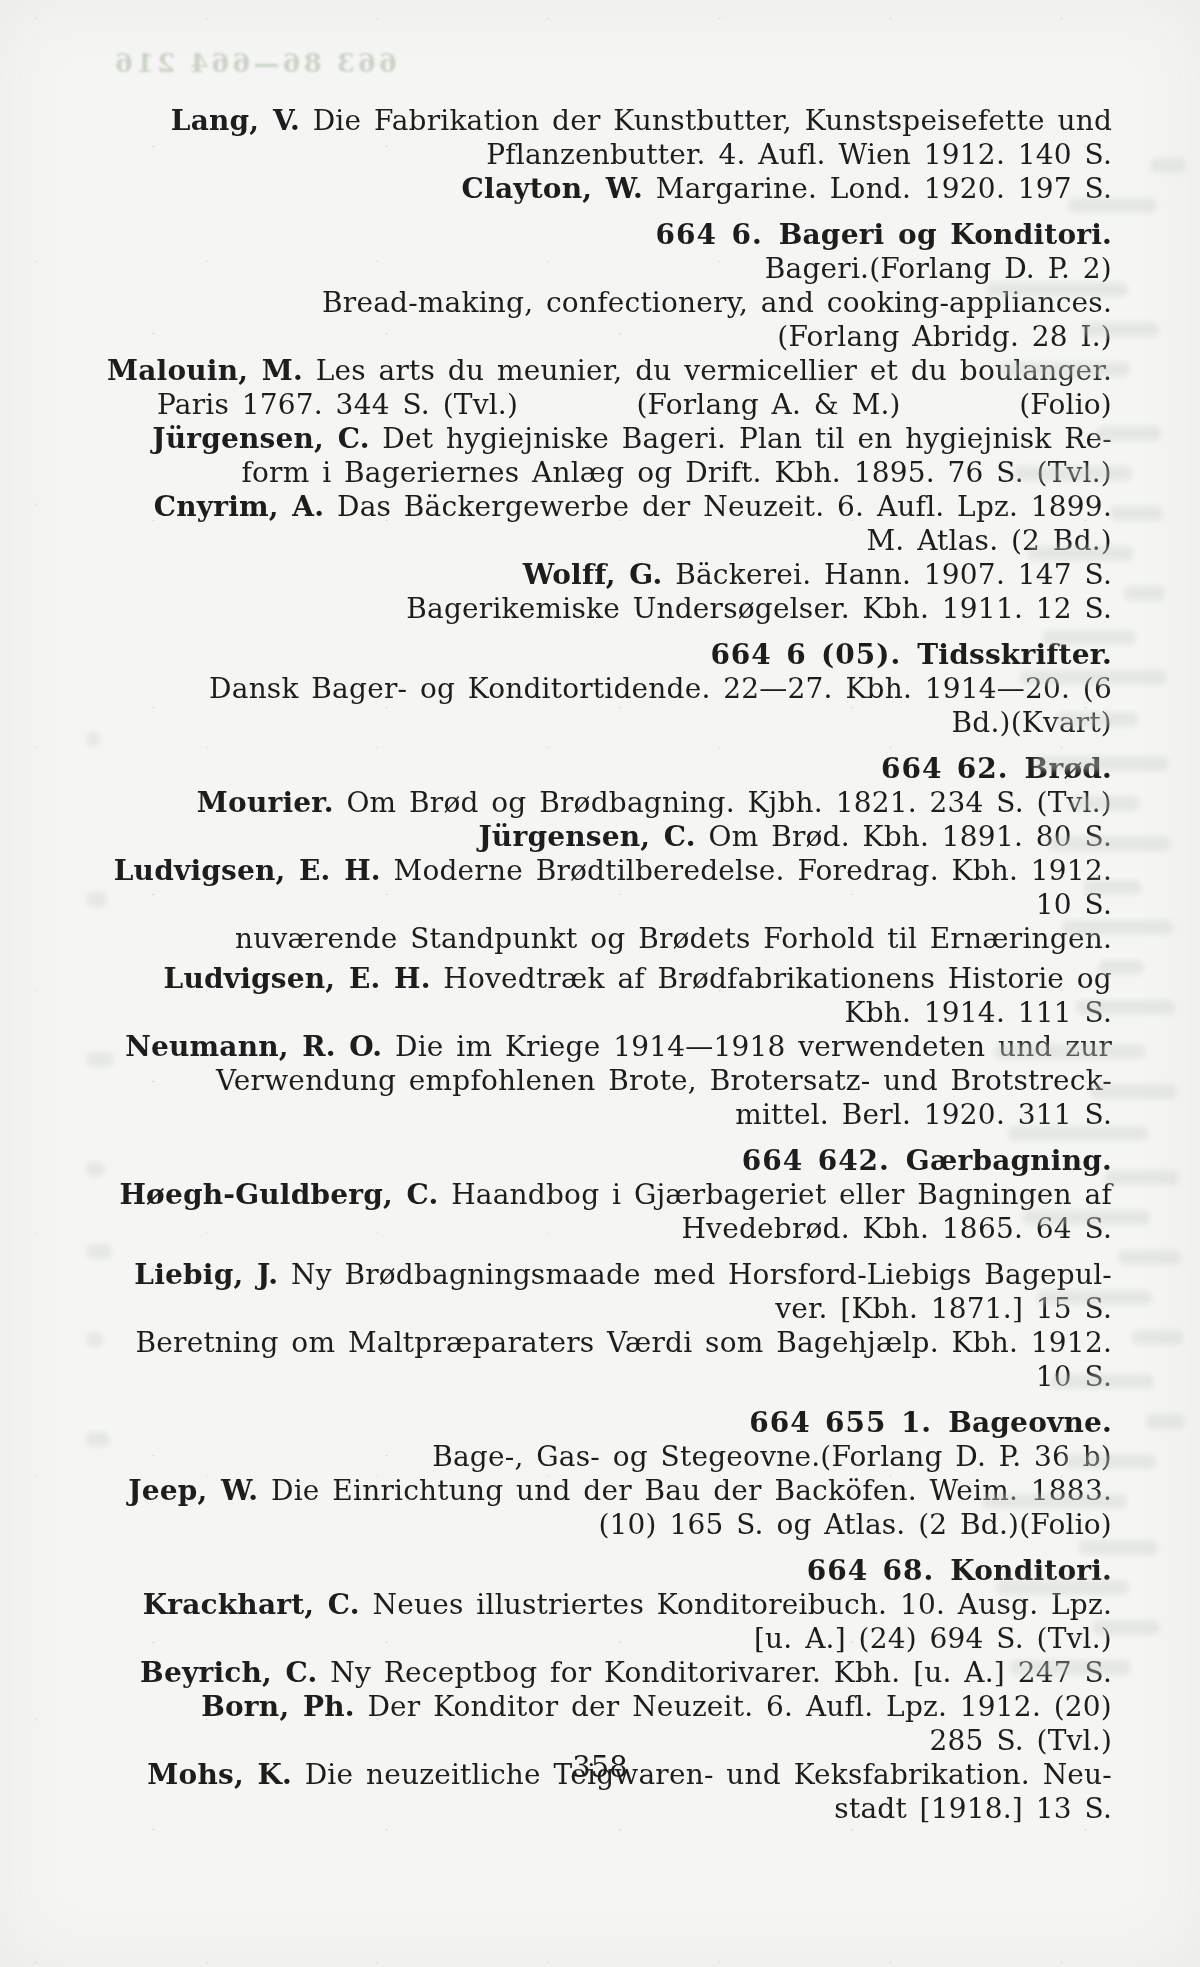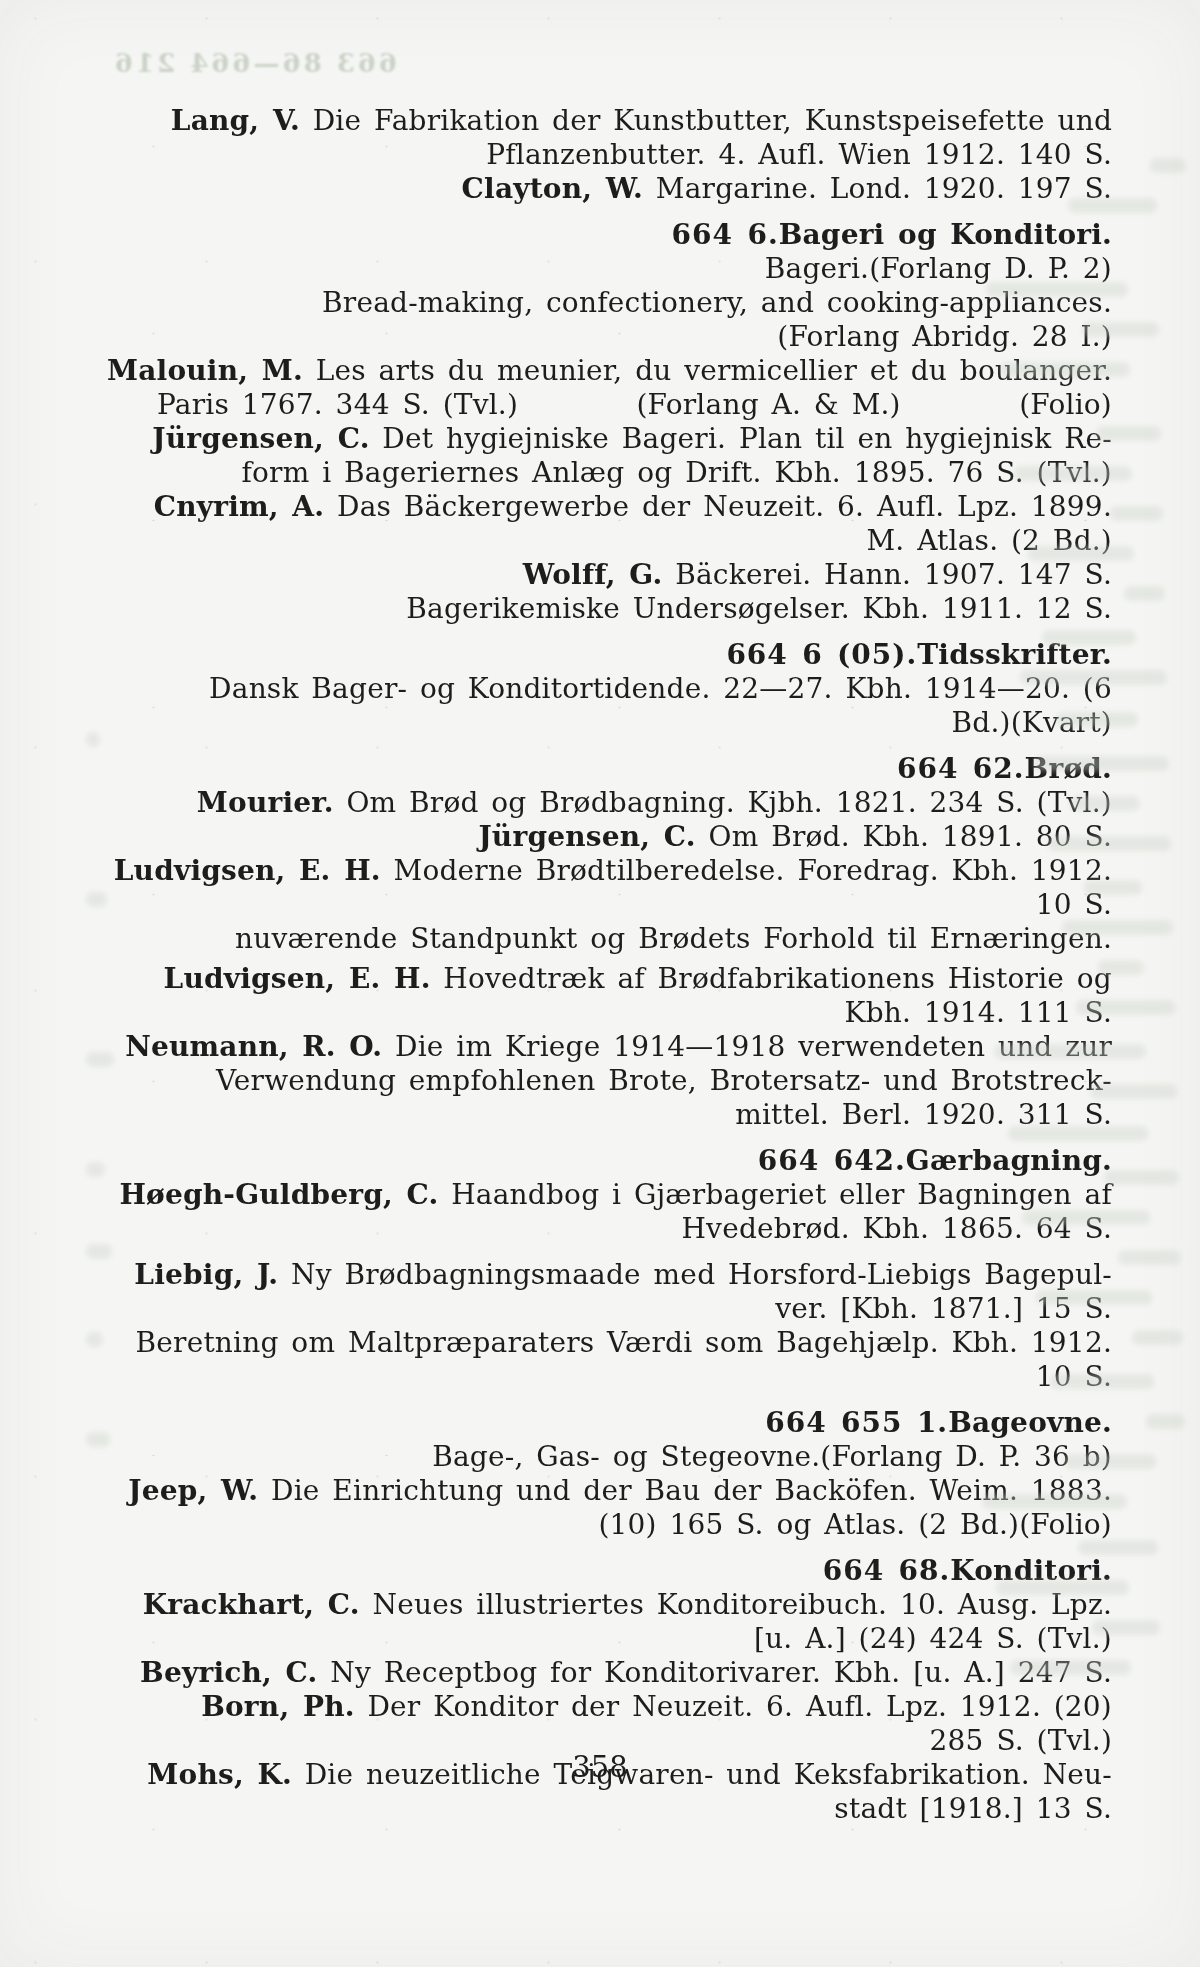--- a/index.html
+++ b/index.html
@@ -27,21 +27,21 @@
     font-size:28px;
     word-spacing:0.13em;
     letter-spacing:0.2px;
     white-space:nowrap;
   }
   .line.ind{padding-left:47px;}
   .line.sec{margin-top:12px;}
   .line.ronly{justify-content:flex-end;}
   .b{font-weight:bold;}
   .sec .lpart{font-weight:bold;letter-spacing:1px;}
-  .sec .rpart{font-weight:bold;}
+  .sec .rpart{font-weight:bold;margin-left:16px;}
   .mpart{margin-left:auto;margin-right:auto;}
   .page-number{
     position:absolute;top:1750px;left:0;width:100%;
     text-align:center;font-size:29px;line-height:34px;
   }
   
   .bleed-header{
     position:absolute;top:48px;left:112px;
     font-size:26px;font-weight:bold;letter-spacing:3px;
     color:#c7cfc3;
@@ -197,21 +197,21 @@
         <span class="rpart"><span>(Folio)</span></span>
       </div>
       <div class="line sec">
         <span class="lpart"><span>664 68.</span></span>
         <span class="rpart"><span>Konditori.</span></span>
       </div>
       <div class="line">
         <span class="lpart"><span class="b">Krackhart, C.</span> <span>Neues illustriertes Konditoreibuch. 10. Ausg. Lpz.</span></span>
       </div>
       <div class="line ind">
-        <span class="lpart"><span>[u. A.] (24) 424 S. (Tvl.)</span></span>
+        <span class="lpart"><span>[u. A.] (24) 694 S. (Tvl.)</span></span>
       </div>
       <div class="line">
         <span class="lpart"><span class="b">Beyrich, C.</span> <span>Ny Receptbog for Konditorivarer. Kbh. [u. A.] 247 S.</span></span>
       </div>
       <div class="line">
         <span class="lpart"><span class="b">Born, Ph.</span> <span>Der Konditor der Neuzeit. 6. Aufl. Lpz. 1912. (20)</span></span>
       </div>
       <div class="line ind">
         <span class="lpart"><span>285 S. (Tvl.)</span></span>
       </div>

